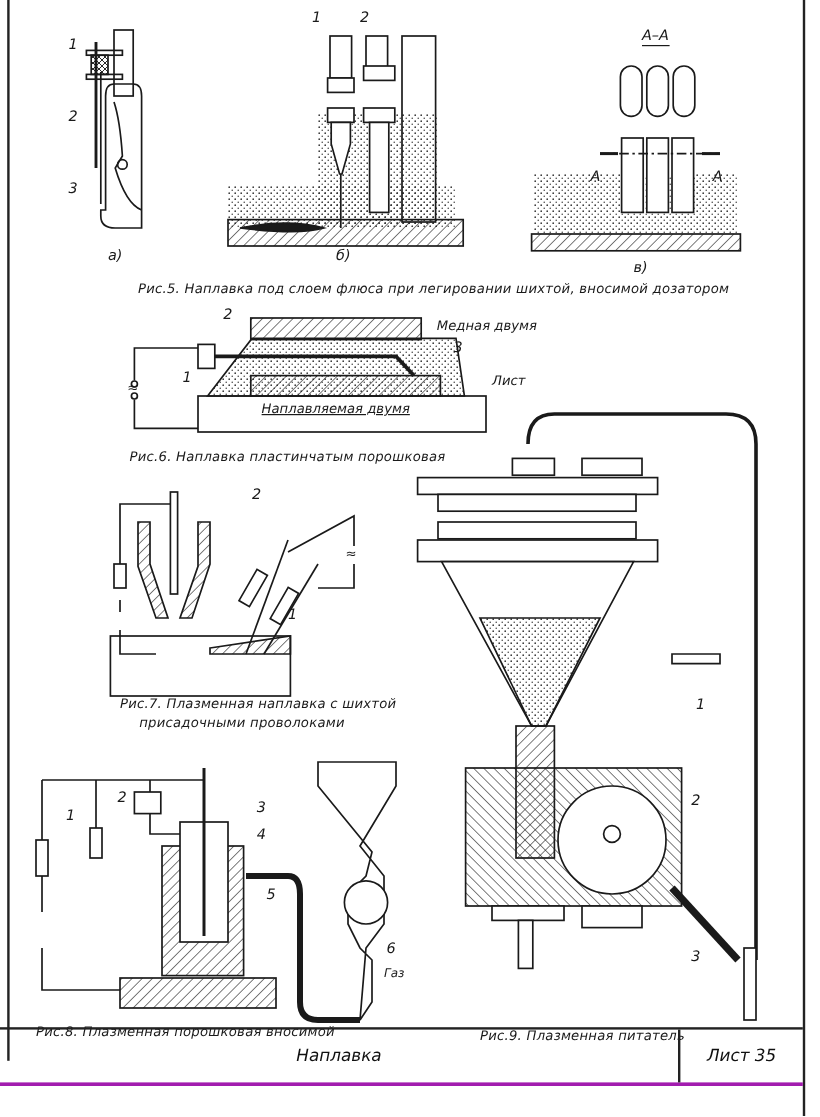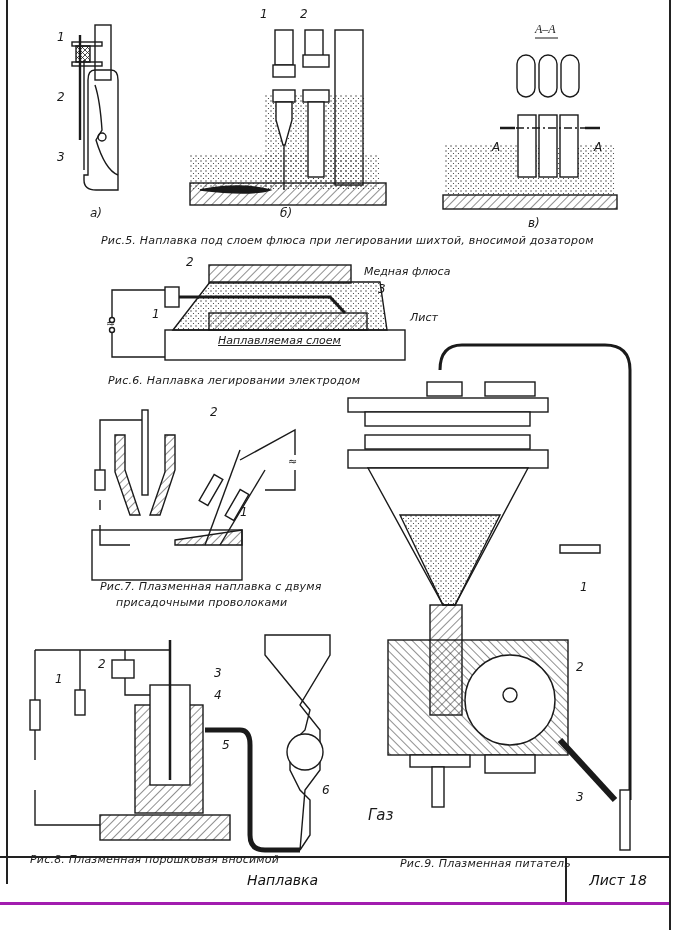--- a/index.html
+++ b/index.html
@@ -148,52 +148,52 @@
     </g>
   </svg>
 
   <span class="lbl" style="left:57px;top:30px;">1</span>
   <span class="lbl" style="left:57px;top:90px;">2</span>
   <span class="lbl" style="left:57px;top:150px;">3</span>
   <span class="lbl" style="left:90px;top:206px;">а)</span>
   <span class="lbl" style="left:260px;top:7px;">1</span>
   <span class="lbl" style="left:300px;top:7px;">2</span>
   <span class="lbl" style="left:280px;top:206px;">б)</span>
-  <span class="lbl" style="left:535px;top:22px;font-family:Liberation Serif, serif;">А–А</span>
+  <span class="lbl" style="left:535px;top:22px;">А–А</span>
   <span class="lbl" style="left:492px;top:140px;">А</span>
   <span class="lbl" style="left:594px;top:140px;">А</span>
   <span class="lbl" style="left:528px;top:216px;">в)</span>
-  <span class="caption" style="left:101px;top:234px;text-align:center;">Рис.5. Наплавка под слоем флюса при легировании шихтой, вносимой дозатором</span>
+  <span class="caption" style="left:115px;top:234px;text-align:center;">Рис.5. Наплавка под слоем флюса при легировании шихтой, вносимой дозатором</span>
 
   <span class="lbl" style="left:186px;top:255px;">2</span>
   <span class="lbl" style="left:152px;top:307px;">1</span>
   <span class="lbl" style="left:378px;top:282px;">3</span>
-  <span class="lbl" style="left:364px;top:265px;font-size:11px;">Медная флюса</span>
+  <span class="lbl" style="left:364px;top:265px;font-size:11px;">Медная двумя</span>
   <span class="lbl" style="left:410px;top:311px;font-size:11px;">Лист</span>
-  <span class="lbl" style="left:218px;top:334px;font-size:11px;text-decoration:underline;">Наплавляемая слоем</span>
+  <span class="lbl" style="left:218px;top:334px;font-size:11px;text-decoration:underline;">Наплавляемая двумя</span>
   <span class="lbl" style="left:106px;top:317px;font-size:11px;">≈</span>
-  <span class="caption" style="left:108px;top:374px;">Рис.6. Наплавка легировании электродом</span>
+  <span class="caption" style="left:108px;top:374px;">Рис.6. Наплавка пластинчатым порошковая</span>
 
   <span class="lbl" style="left:210px;top:405px;">2</span>
   <span class="lbl" style="left:240px;top:505px;">1</span>
   <span class="lbl" style="left:288px;top:455px;font-size:11px;">≈</span>
-  <span class="caption" style="left:100px;top:580px;">Рис.7. Плазменная наплавка с двумя</span>
+  <span class="caption" style="left:100px;top:580px;">Рис.7. Плазменная наплавка с шихтой</span>
   <span class="caption" style="left:116px;top:596px;">присадочными проволоками</span>
 
   <span class="lbl" style="left:55px;top:672px;">1</span>
   <span class="lbl" style="left:98px;top:657px;">2</span>
   <span class="lbl" style="left:214px;top:666px;">3</span>
   <span class="lbl" style="left:214px;top:688px;">4</span>
   <span class="lbl" style="left:222px;top:738px;">5</span>
   <span class="lbl" style="left:322px;top:783px;">6</span>
-  <span class="lbl" style="left:320px;top:806px;font-size:15px;margin-left:48px;">Газ</span>
+  <span class="lbl" style="left:320px;top:806px;font-size:10px;">Газ</span>
   <span class="caption" style="left:30px;top:853px;">Рис.8. Плазменная порошковая вносимой</span>
 
   <span class="lbl" style="left:580px;top:580px;">1</span>
   <span class="lbl" style="left:576px;top:660px;">2</span>
   <span class="lbl" style="left:576px;top:790px;">3</span>
   <span class="caption" style="left:400px;top:857px;">Рис.9. Плазменная питатель</span>
 
   <div class="title-block">
     <div class="tb-title">Наплавка</div>
-    <div class="tb-sheet">Лист 18</div>
+    <div class="tb-sheet">Лист 35</div>
   </div>
 </div>
 
 </body></html>

